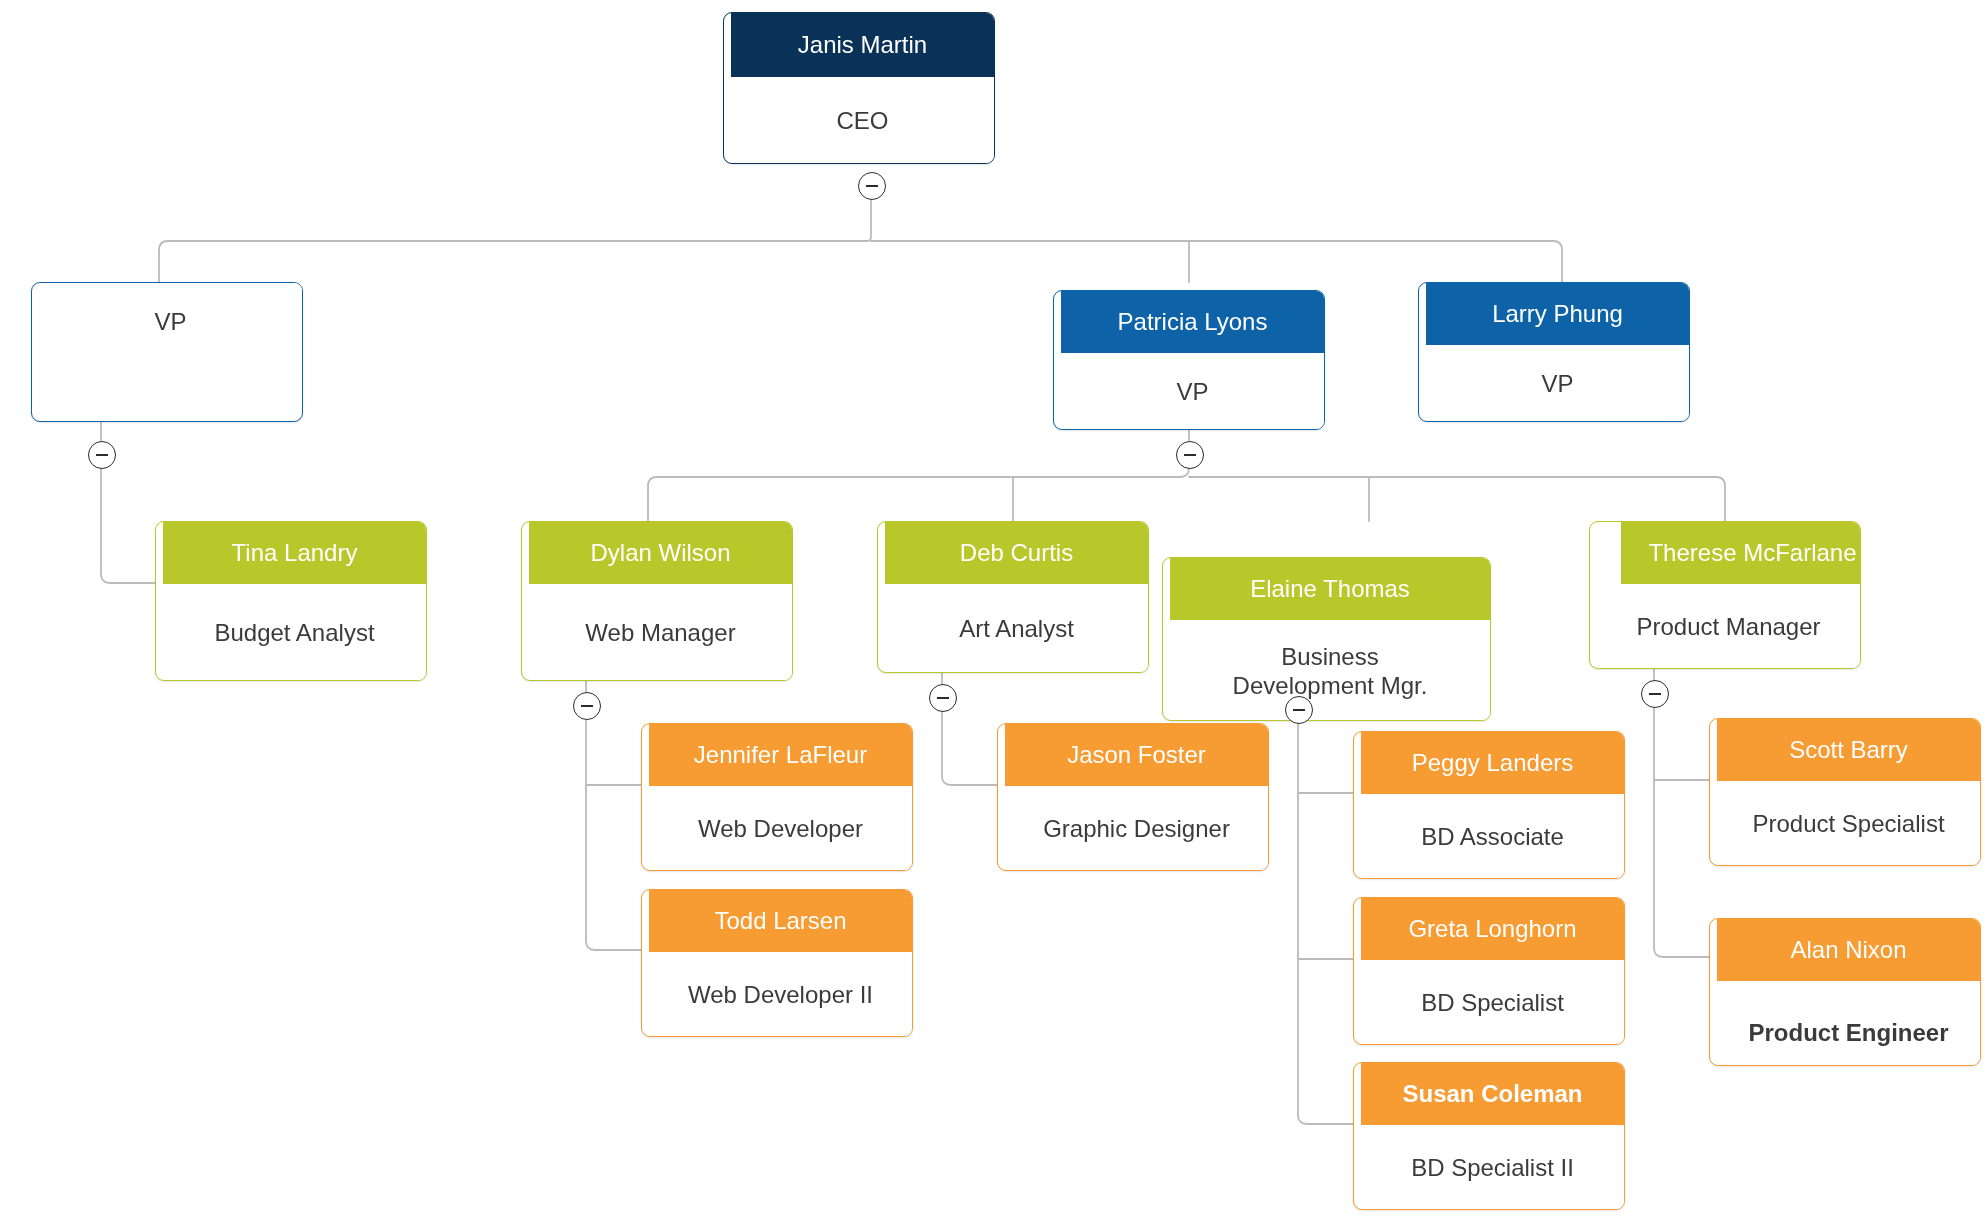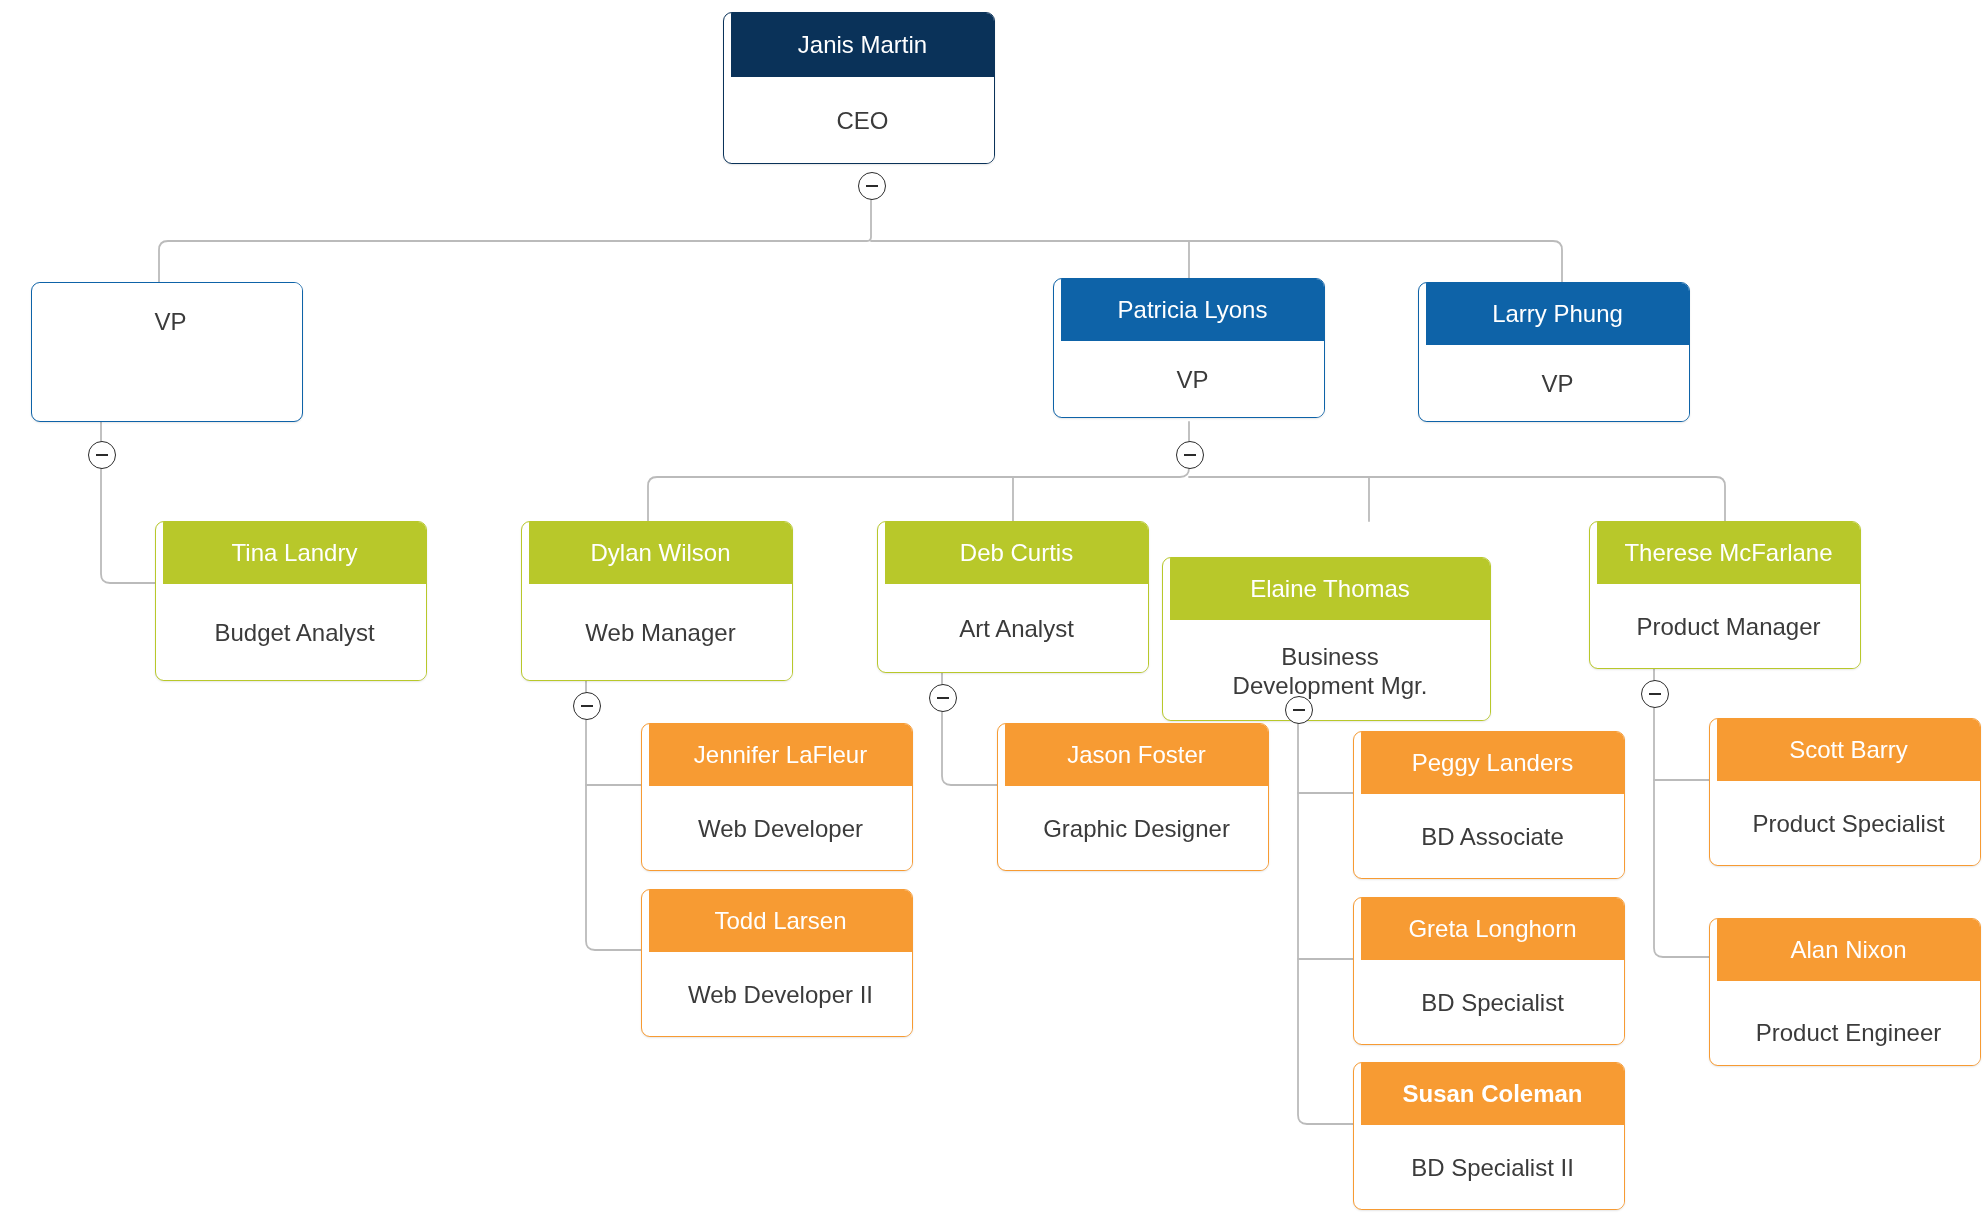--- a/index.html
+++ b/index.html
@@ -115,21 +115,21 @@
       <path d="M 1654 780 L 1709 780" fill="none" stroke="#bbbbbb" stroke-width="1.8" stroke-linecap="round"></path>
     </svg>
   <div id="node-layer">
       <div class="node lvl-ceo" style="left: 723px; top: 12px; width: 272px; height: 152px;">
         <div class="node-header" style="height: 64px;">Janis Martin</div>
         <div class="node-body" style="height: 88px;">CEO</div>
       </div>
       <div class="node lvl-vp" style="left: 31px; top: 282px; width: 272px; height: 140px;">
         <div class="node-body" style="height: 78px;">VP</div>
       </div>
-      <div class="node lvl-vp" style="left: 1053px; top: 278px; width: 272px; height: 140px;">
+      <div class="node lvl-vp" style="left: 1053px; top: 290px; width: 272px; height: 140px;">
         <div class="node-header" style="height: 62px;">Patricia Lyons</div>
         <div class="node-body" style="height: 78px;">VP</div>
       </div>
       <div class="node lvl-vp" style="left: 1418px; top: 282px; width: 272px; height: 140px;">
         <div class="node-header" style="height: 62px;">Larry Phung</div>
         <div class="node-body" style="height: 78px;">VP</div>
       </div>
       <div class="node lvl-mgr" style="left: 155px; top: 521px; width: 272px; height: 160px;">
         <div class="node-header" style="height: 62px;">Tina Landry</div>
         <div class="node-body" style="height: 98px;">Budget Analyst</div>
@@ -141,21 +141,21 @@
       <div class="node lvl-mgr" style="left: 877px; top: 521px; width: 272px; height: 152px;">
         <div class="node-header" style="height: 62px;">Deb Curtis</div>
         <div class="node-body" style="height: 90px;">Art Analyst</div>
       </div>
       <div class="node lvl-mgr" style="left: 1162px; top: 521px; width: 329px; height: 164px; margin-top: 36px;">
         <div class="node-header" style="height: 62px;">Elaine Thomas</div>
         <div class="node-body" style="height: 102px;">Business
 Development Mgr.</div>
       </div>
       <div class="node lvl-mgr" style="left: 1589px; top: 521px; width: 272px; height: 148px;">
-        <div class="node-header" style="height: 62px;">Therese McFarlane</div>
+        <div class="node-header" style="height: 62px; margin-left: 24px;">Therese McFarlane</div>
         <div class="node-body" style="height: 86px;">Product Manager</div>
       </div>
       <div class="node lvl-staff" style="left: 641px; top: 723px; width: 272px; height: 148px;">
         <div class="node-header" style="height: 62px;">Jennifer LaFleur</div>
         <div class="node-body" style="height: 86px;">Web Developer</div>
       </div>
       <div class="node lvl-staff" style="left: 641px; top: 889px; width: 272px; height: 148px;">
         <div class="node-header" style="height: 62px;">Todd Larsen</div>
         <div class="node-body" style="height: 86px;">Web Developer II</div>
       </div>
@@ -174,21 +174,21 @@
       <div class="node lvl-staff" style="left: 1353px; top: 1062px; width: 272px; height: 148px;">
         <div class="node-header" style="height: 62px; font-weight: bold;">Susan Coleman</div>
         <div class="node-body" style="height: 86px;">BD Specialist II</div>
       </div>
       <div class="node lvl-staff" style="left: 1709px; top: 718px; width: 272px; height: 148px;">
         <div class="node-header" style="height: 62px;">Scott Barry</div>
         <div class="node-body" style="height: 86px;">Product Specialist</div>
       </div>
       <div class="node lvl-staff" style="left: 1709px; top: 886px; width: 272px; height: 148px; margin-top: 32px;">
         <div class="node-header" style="height: 62px;">Alan Nixon</div>
-        <div class="node-body" style="height: 104px;">Product Engineer</div>
+        <div class="node-body" style="height: 104px; font-weight: bold;">Product Engineer</div>
       </div>
     </div>
   <div id="toggle-layer">
       <div class="toggle" title="collapse-ceo" style="left: 858px; top: 172px;">
         <span class="bar"></span>
       </div>
       <div class="toggle" title="collapse-matthew-wilkes" style="left: 88px; top: 441px;">
         <span class="bar"></span>
       </div>
       <div class="toggle" title="collapse-patricia-lyons" style="left: 1176px; top: 441px;">

